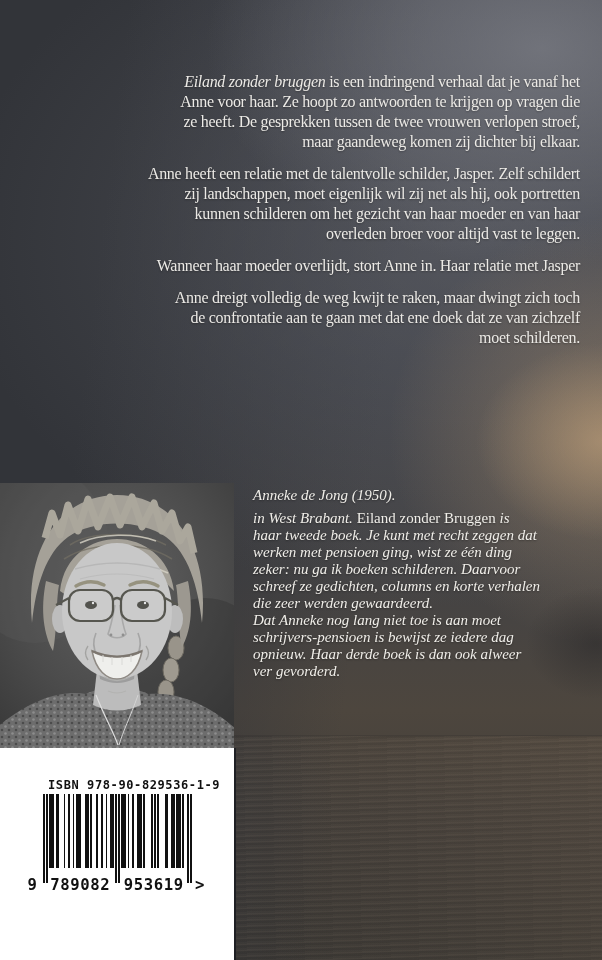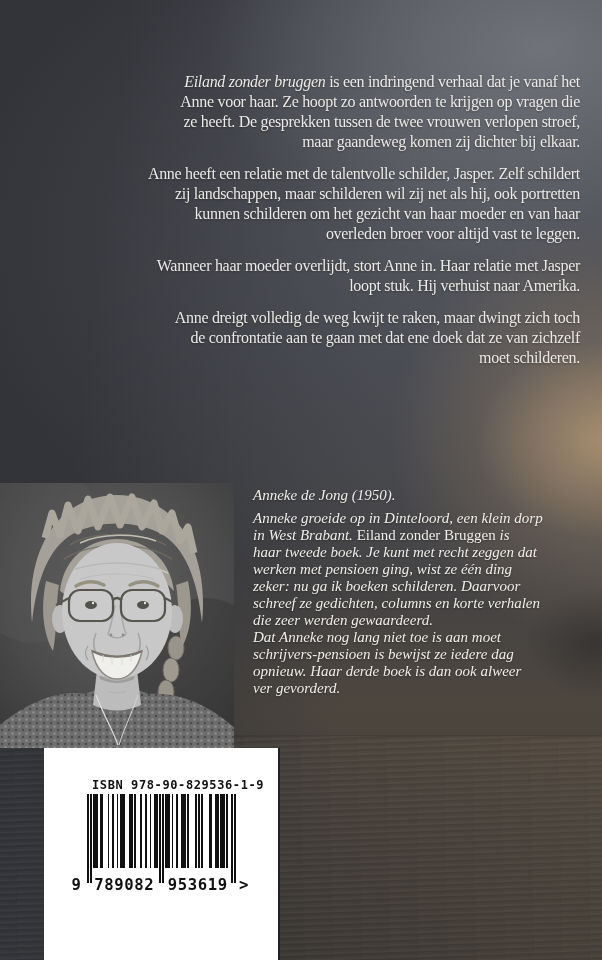--- a/index.html
+++ b/index.html
@@ -48,21 +48,21 @@
   .bio-heading{margin:0 0 6px 0;font-style:italic;}
   .bio .seg-r{font-style:normal;}
 
   
   .photo{position:absolute;left:0;top:483px;width:234px;height:265px;}
   .photo svg{display:block;width:234px;height:265px;}
 
   
   .isbn-panel{
     position:absolute;left:0;top:748px;width:234px;height:212px;
-    background:#ffffff;border-right:2px solid #1f2024;margin-left:44px;
+    background:#ffffff;border-right:2px solid #1f2024;
   }
   .isbn-label{
     margin:30px 0 2px 48px;
     font-family:"DejaVu Sans Mono", monospace;font-weight:bold;
     font-size:12px;letter-spacing:0.6px;color:#111;white-space:nowrap;
   }
   .bars-svg{display:block;margin-left:26px;}
   .bars-svg text{
     font-family:"DejaVu Sans Mono", monospace;font-weight:bold;fill:#111;
   }
@@ -76,27 +76,26 @@
 
   <div class="blurb" id="blurb">
       <div class="para">
         <div class="line"><span class="seg-i">Eiland zonder bruggen</span><span class="seg-r"> is een indringend verhaal dat je vanaf het</span></div>
         <div class="line"><span class="seg-r">Anne voor haar. Ze hoopt zo antwoorden te krijgen op vragen die</span></div>
         <div class="line"><span class="seg-r">ze heeft. De gesprekken tussen de twee vrouwen verlopen stroef,</span></div>
         <div class="line"><span class="seg-r">maar gaandeweg komen zij dichter bij elkaar.</span></div>
       </div>
       <div class="para">
         <div class="line"><span class="seg-r">Anne heeft een relatie met de talentvolle schilder, Jasper. Zelf schildert</span></div>
-        <div class="line"><span class="seg-r">zij landschappen, maar schilderen wil zij net als hij, ook portretten</span></div>
+        <div class="line"><span class="seg-r">zij landschappen, moet eigenlijk wil zij net als hij, ook portretten</span></div>
         <div class="line"><span class="seg-r">kunnen schilderen om het gezicht van haar moeder en van haar</span></div>
         <div class="line"><span class="seg-r">overleden broer voor altijd vast te leggen.</span></div>
       </div>
       <div class="para">
         <div class="line"><span class="seg-r">Wanneer haar moeder overlijdt, stort Anne in. Haar relatie met Jasper</span></div>
-        <div class="line"><span class="seg-r">loopt stuk. Hij verhuist naar Amerika.</span></div>
       </div>
       <div class="para">
         <div class="line"><span class="seg-r">Anne dreigt volledig de weg kwijt te raken, maar dwingt zich toch</span></div>
         <div class="line"><span class="seg-r">de confrontatie aan te gaan met dat ene doek dat ze van zichzelf</span></div>
         <div class="line"><span class="seg-r">moet schilderen.</span></div>
       </div>
     </div>
 
   <div class="photo">
     <svg viewBox="0 0 234 265" preserveAspectRatio="none">
@@ -175,21 +174,20 @@
         <path d="M88,163 Q83,170 88,177" fill="none" stroke="#a3a3a1" stroke-width="1.3"></path>
         <path d="M146,163 Q151,170 146,177" fill="none" stroke="#a3a3a1" stroke-width="1.3"></path>
         <path d="M108,208 Q117,212 126,208" fill="none" stroke="#b3b3b1" stroke-width="1.2"></path>
       </g>
     </svg>
   </div>
 
   <div class="bio">
     <div class="bio-heading">Anneke de Jong (1950).</div>
     <div id="bio-lines">
-        <div class="line"><span class="seg-i">Anneke groeide op in Dinteloord, een klein dorp</span></div>
         <div class="line"><span class="seg-i">in West Brabant. </span><span class="seg-r">Eiland zonder Bruggen</span><span class="seg-i"> is</span></div>
         <div class="line"><span class="seg-i">haar tweede boek. Je kunt met recht zeggen dat</span></div>
         <div class="line"><span class="seg-i">werken met pensioen ging, wist ze één ding</span></div>
         <div class="line"><span class="seg-i">zeker: nu ga ik boeken schilderen. Daarvoor</span></div>
         <div class="line"><span class="seg-i">schreef ze gedichten, columns en korte verhalen</span></div>
         <div class="line"><span class="seg-i">die zeer werden gewaardeerd.</span></div>
         <div class="line"><span class="seg-i">Dat Anneke nog lang niet toe is aan moet</span></div>
         <div class="line"><span class="seg-i">schrijvers-pensioen is bewijst ze iedere dag</span></div>
         <div class="line"><span class="seg-i">opnieuw. Haar derde boek is dan ook alweer</span></div>
         <div class="line"><span class="seg-i">ver gevorderd.</span></div>

